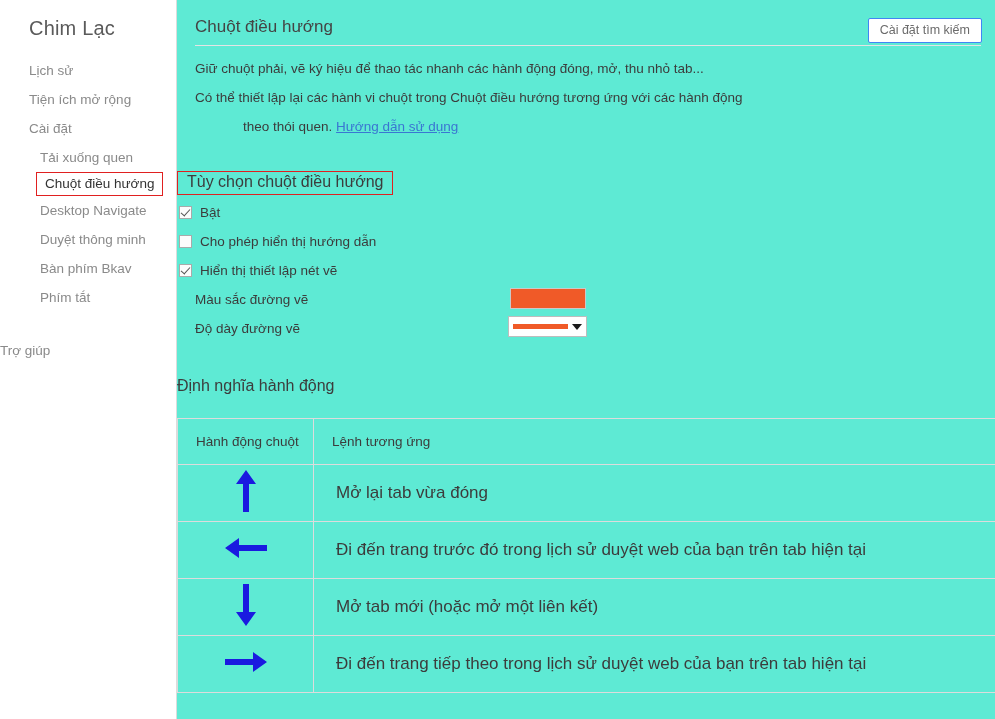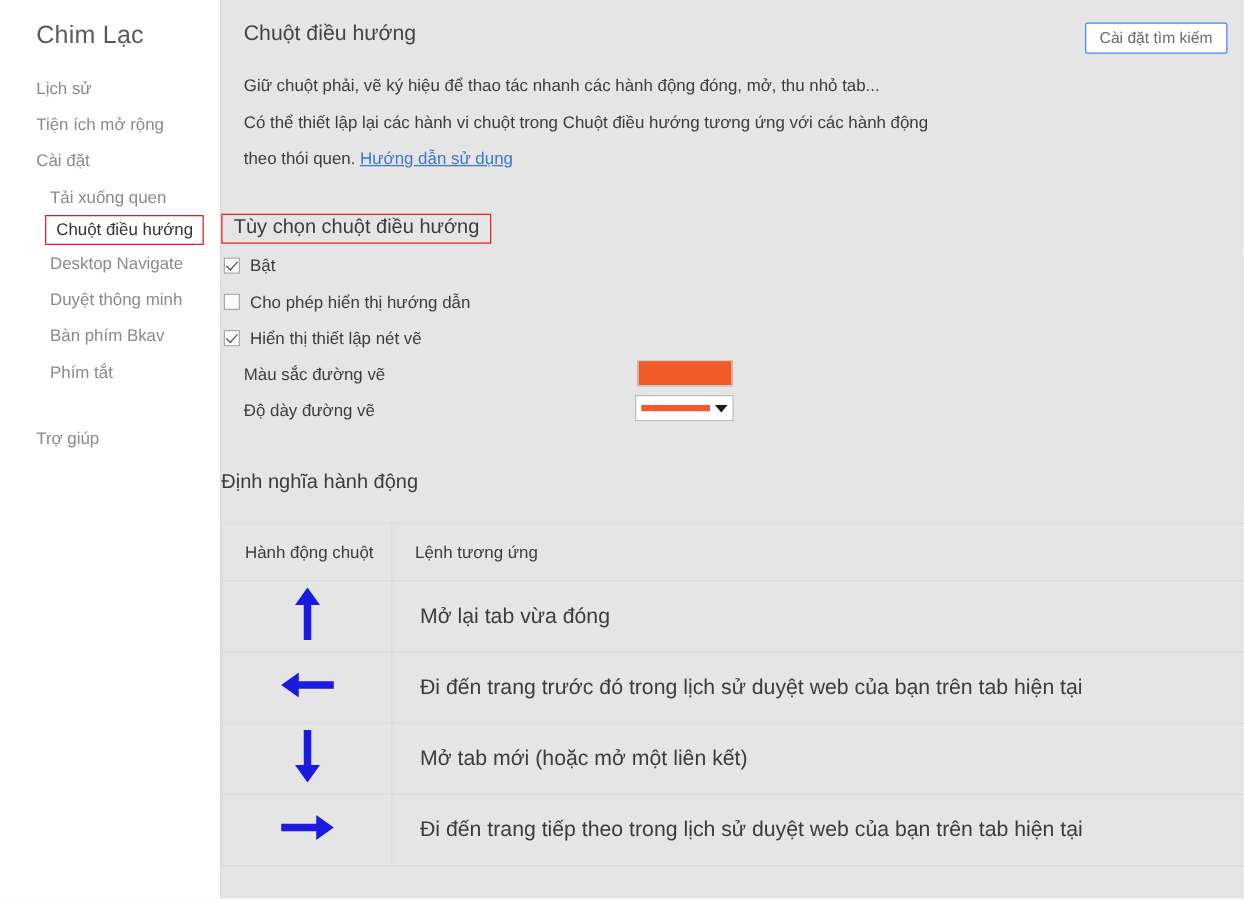--- a/index.html
+++ b/index.html
@@ -8,21 +8,21 @@
     width: 995px; height: 719px;
     background: #ffffff;
     font-family: "Liberation Sans", sans-serif;
     color: #333;
     overflow: hidden;
   }
   #page {
     position: relative;
     width: 995px;
     height: 719px;
-    background: #e5e5e5;
+    background: #5eead4;
   }
 
   
   .scroll-thumb {
     position: absolute;
     left: 0; top: 168px;
     width: 8px; height: 28px;
     background: #8e8e8e;
   }
 
@@ -63,21 +63,20 @@
     margin-left: 36px;
     padding: 0 8px;
     line-height: 22px;
     height: 24px;
   }
   .nav-gap { height: 24px; }
   .nav-help {
     font-size: 13.5px;
     color: #8a8a8a;
     line-height: 29px;
-    padding-left: 29px;
     white-space: nowrap;
     cursor: pointer;
   }
 
   
   .content {
     position: absolute;
     left: 176px; top: 0;
     width: 819px; height: 719px;
     border-left: 1px solid #dcdcdc;
@@ -112,21 +111,21 @@
 
   .desc {
     position: absolute;
     left: 18px;
     font-size: 13.5px;
     color: #3c3c3c;
     white-space: nowrap;
   }
   .desc.l1 { top: 61px; }
   .desc.l2 { top: 90px; }
-  .desc.l3 { top: 119px; }
+  .desc.l3 { top: 119px; margin-left: 48px; }
   .desc a {
     color: #3a76d2;
     text-decoration: underline;
   }
 
   .section-title-box {
     position: absolute;
     left: 0px; top: 171px;
     border: 1px solid #e02020;
     padding: 1px 9px 3px;

